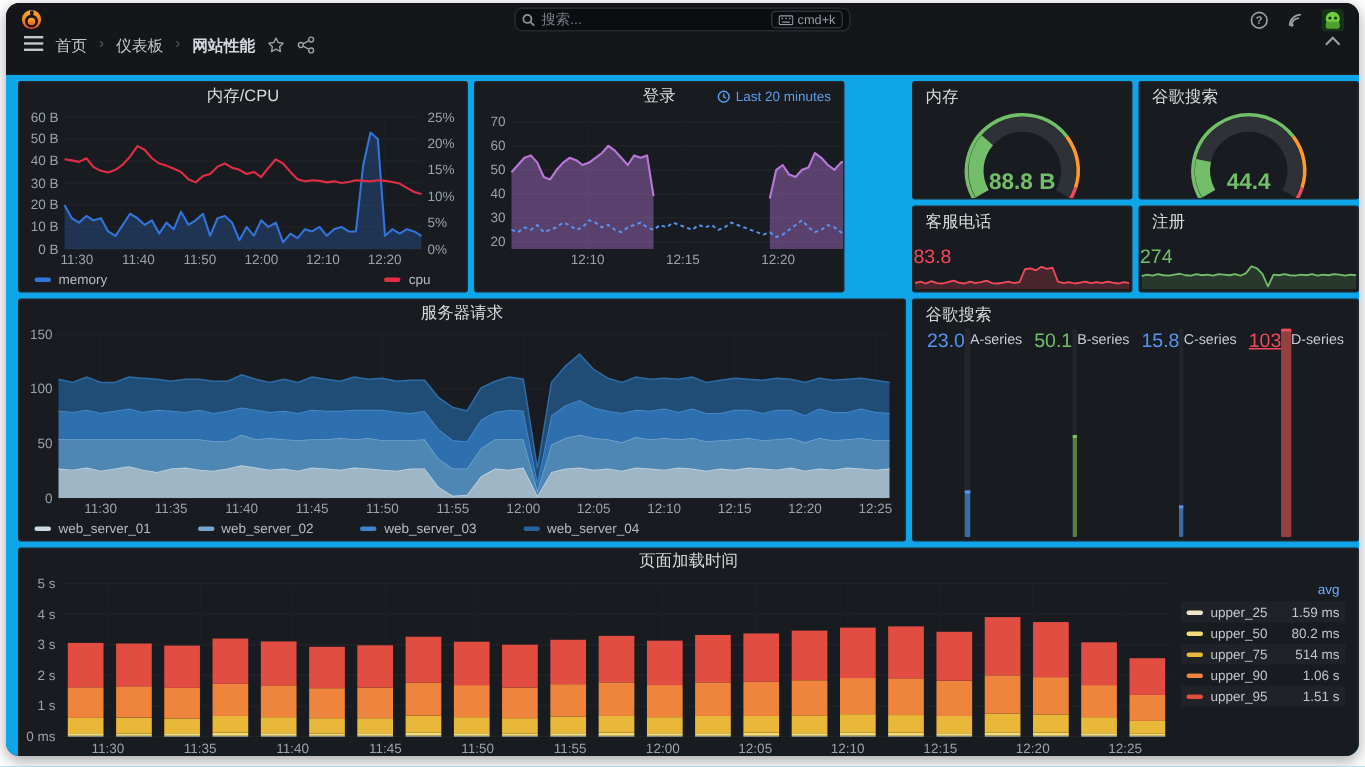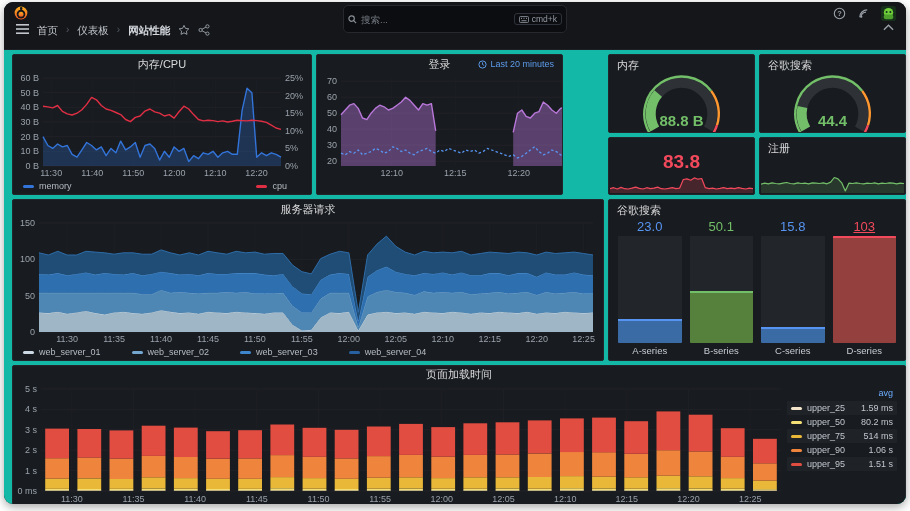--- a/index.html
+++ b/index.html
@@ -1,48 +1,48 @@
 <!DOCTYPE html>
 <html><head>
 <meta charset="utf-8">
 <style>
 *{box-sizing:border-box;margin:0;padding:0}
 html,body{width:910px;height:511px;background:#ffffff;font-family:"Liberation Sans",sans-serif;overflow:hidden}
 .window{position:absolute;left:4px;top:2px;right:4px;bottom:7px;border-radius:9px;background:#111217;box-shadow:0 3px 10px rgba(0,0,0,.35);overflow:hidden}
 .topnav{height:22px;display:flex;align-items:center;padding:0 10px;background:#141619;position:relative}
 .logo{display:flex;align-items:center}
-.searchbox{position:absolute;left:50%;transform:translateX(-50%);top:3px;width:224px;height:28px;background:#0c0d10;border:1px solid #26282e;border-radius:5px;display:flex;align-items:center;padding:0 4px;gap:4px}
+.searchbox{position:absolute;left:50%;transform:translateX(-50%);top:3px;width:224px;height:16px;background:#0c0d10;border:1px solid #26282e;border-radius:5px;display:flex;align-items:center;padding:0 4px;gap:4px}
 .searchbox input{flex:1;background:transparent;border:none;outline:none;color:#aeb4bc;font-size:9.5px;font-family:"Liberation Sans",sans-serif;min-width:0}
 .searchbox input::placeholder{color:#767c85}
 .kbd{border:1px solid #2f323a;border-radius:3px;font-size:8.5px;padding:0 4px;display:flex;gap:3px;align-items:center;height:12px;color:#969ca6;white-space:nowrap}
 .nav-right{margin-left:auto;display:flex;gap:11px;align-items:center}
 .crumbbar{height:26px;display:flex;align-items:flex-start;padding:0 12px;gap:8px;border-bottom:1px solid #1d1f24;background:#141619}
 .crumb{font-size:10.5px;color:#d4d8de;font-weight:700}
 .crumb.dim{font-weight:400;color:#c3c7cd}
 .sep{color:#565b63;font-size:10px}
 .spacer{flex:1}
-.dash{position:absolute;top:48px;left:0;right:0;bottom:0;background:#14b8a6}
+.dash{position:absolute;top:48px;left:0;right:0;bottom:0;background:#0ea5e9}
 .panel{position:absolute;background:#181b1f;border:1px solid #23262b;border-radius:2px;display:flex;flex-direction:column;overflow:hidden}
 .phead{position:relative;flex:0 0 18px}
 .ptitle{font-size:11px;color:#d8d9da;font-weight:500;line-height:18px;height:18px}
 .center{text-align:center}
 .tleft{padding:4px 0 0 8px;height:16px;line-height:12px;flex:0 0 16px}
 .timerange{position:absolute;right:8px;top:0;height:18px;display:flex;align-items:center;gap:3px;color:#5d9cec;font-size:9px;font-weight:500}
 .chart{flex:1;position:relative;overflow:hidden}
 .legend{flex:0 0 16px;display:flex;align-items:center;padding:0 10px;gap:31px;font-size:9px;color:#b6bcc4}
 .lgi{display:flex;align-items:center;gap:5px}
 .lgi.right{margin-left:auto;margin-right:14px}
 .sw{width:11px;height:3px;border-radius:1.5px;flex:0 0 11px}
 svg text{font-size:9px;fill:#9aa2ac;font-family:"Liberation Sans",sans-serif}
 svg text.gval{font-size:15px;font-weight:700}
 .statbody{flex:1;position:relative}
-.statvalue{position:absolute;left:0;right:0;top:42%;transform:translateY(-50%);text-align:center;font-size:19px;font-weight:700;z-index:2}
+.statvalue{position:absolute;left:0;right:0;top:42%;transform:translateY(-50%);text-align:left;font-size:13px;font-weight:400;z-index:2}
 .spark{position:absolute;left:1px;right:1px;bottom:1px;height:25px}
 .bgwrap{flex:1;display:flex;padding:3px 9px 2px;gap:8px}
-.bgcol{flex:1;display:flex;flex-direction:column}
+.bgcol{flex:1;display:flex;}
 .bgval{font-size:13px;font-weight:500;text-align:center;height:17px}
 .bgtrack{flex:1;background:#22252a;position:relative;border-radius:1px;overflow:hidden}
 .bgfill{position:absolute;left:0;right:0;bottom:0}
 .bglabel{height:15px;font-size:9.5px;color:#c7ccd4;text-align:center;line-height:16px}
 .plbody{flex:1;display:flex}
 .plchart{flex:1;position:relative}
 .pllegend{flex:0 0 118px;padding:6px 8px 0 0;font-size:9px}
 .plavg{text-align:right;color:#6cacff;height:13px;padding-right:4px;font-weight:500}
 .plrow{display:flex;align-items:center;height:14px;gap:5px;padding:0 4px;border-radius:1px}
 .plrow:nth-child(odd){background:rgba(255,255,255,0.03)}
@@ -246,32 +246,34 @@
             <path d="M45.8,58.1 A30.836000000000002,30.836000000000002 0 1 1 99.2,58.1" stroke="#2e3136" stroke-width="10" fill="none"></path>
             <path d="M45.8,58.1 A30.836000000000002,30.836000000000002 0 0 1 42.4,36.0" stroke="#73BF69" stroke-width="10" fill="none"></path>
             <path d="M40.2,61.4 A37.336,37.336 0 0 1 102.2,20.1" stroke="#73BF69" stroke-width="2.4" fill="none"></path>
             <path d="M102.2,20.1 A37.336,37.336 0 0 1 108.0,54.2" stroke="#FF9830" stroke-width="2.4" fill="none"></path>
             <path d="M108.0,54.2 A37.336,37.336 0 0 1 104.8,61.4" stroke="#F2495C" stroke-width="2.4" fill="none"></path>
             <text x="72.5" y="54.699999999999996" text-anchor="middle" class="gval" fill="#73BF69" style="fill: rgb(115, 191, 105);">44.4</text>
           </svg></div>
     </section>
 
     <section class="panel" style="left:604px;top:87px;width:147px;height:58px">
+      <div class="ptitle tleft">客服电话</div>
       <div class="statbody">
         <div class="statvalue" style="color: rgb(242, 73, 92);">83.8</div>
         <div class="spark"><svg width="143" height="25">
               <path d="M0,20.7L3.7,19.7L7.3,21.0L11.0,19.4L14.7,20.7L18.3,21.0L22.0,20.1L25.7,19.1L29.3,20.4L33.0,21.0L36.7,19.7L40.3,20.7L44.0,20.1L47.7,19.1L51.3,20.7L55.0,21.0L58.7,20.4L62.3,19.7L66.0,20.7L69.7,20.1L73.3,11.5L77.0,10.9L80.7,12.2L84.3,9.9L88.0,11.2L91.7,10.5L95.3,19.7L99.0,20.7L102.7,20.1L106.3,21.0L110.0,20.4L113.7,19.7L117.3,20.7L121.0,20.1L124.7,20.7L128.3,19.7L132.0,20.4L135.7,21.0L139.3,20.1L143.0,20.7L143,25L0,25Z" fill="rgba(242,73,92,0.22)"></path>
               <path d="M0,20.7L3.7,19.7L7.3,21.0L11.0,19.4L14.7,20.7L18.3,21.0L22.0,20.1L25.7,19.1L29.3,20.4L33.0,21.0L36.7,19.7L40.3,20.7L44.0,20.1L47.7,19.1L51.3,20.7L55.0,21.0L58.7,20.4L62.3,19.7L66.0,20.7L69.7,20.1L73.3,11.5L77.0,10.9L80.7,12.2L84.3,9.9L88.0,11.2L91.7,10.5L95.3,19.7L99.0,20.7L102.7,20.1L106.3,21.0L110.0,20.4L113.7,19.7L117.3,20.7L121.0,20.1L124.7,20.7L128.3,19.7L132.0,20.4L135.7,21.0L139.3,20.1L143.0,20.7" fill="none" stroke="#F2495C" stroke-width="1.2" stroke-linejoin="round"></path>
             </svg></div>
       </div>
     </section>
 
     <section class="panel" style="left:755px;top:87px;width:147px;height:58px">
       <div class="ptitle tleft">注册</div>
       <div class="statbody">
+        <div class="statvalue" style="color: rgb(115, 191, 105);">274</div>
         <div class="spark"><svg width="143" height="25">
               <path d="M0,16.1L3.7,15.1L7.3,15.8L11.0,14.8L14.7,15.5L18.3,15.8L22.0,15.1L25.7,14.5L29.3,15.5L33.0,15.8L36.7,14.8L40.3,15.5L44.0,15.1L47.7,15.8L51.3,14.8L55.0,15.1L58.7,15.5L62.3,14.8L66.0,15.8L69.7,14.1L73.3,9.5L77.0,10.9L80.7,14.8L84.3,23.0L88.0,15.1L91.7,15.5L95.3,14.8L99.0,15.5L102.7,15.8L106.3,15.1L110.0,15.5L113.7,14.8L117.3,15.8L121.0,15.1L124.7,15.5L128.3,14.8L132.0,15.1L135.7,15.8L139.3,15.1L143.0,15.5L143,25L0,25Z" fill="rgba(115,191,105,0.18)"></path>
               <path d="M0,16.1L3.7,15.1L7.3,15.8L11.0,14.8L14.7,15.5L18.3,15.8L22.0,15.1L25.7,14.5L29.3,15.5L33.0,15.8L36.7,14.8L40.3,15.5L44.0,15.1L47.7,15.8L51.3,14.8L55.0,15.1L58.7,15.5L62.3,14.8L66.0,15.8L69.7,14.1L73.3,9.5L77.0,10.9L80.7,14.8L84.3,23.0L88.0,15.1L91.7,15.5L95.3,14.8L99.0,15.5L102.7,15.8L106.3,15.1L110.0,15.5L113.7,14.8L117.3,15.8L121.0,15.1L124.7,15.5L128.3,14.8L132.0,15.1L135.7,15.8L139.3,15.1L143.0,15.5" fill="none" stroke="#73BF69" stroke-width="1.2" stroke-linejoin="round"></path>
             </svg></div>
       </div>
     </section>
 
     <section class="panel" style="left:8px;top:149px;width:592px;height:162px">
       <div class="phead">
           <div class="ptitle center">服务器请求</div>

